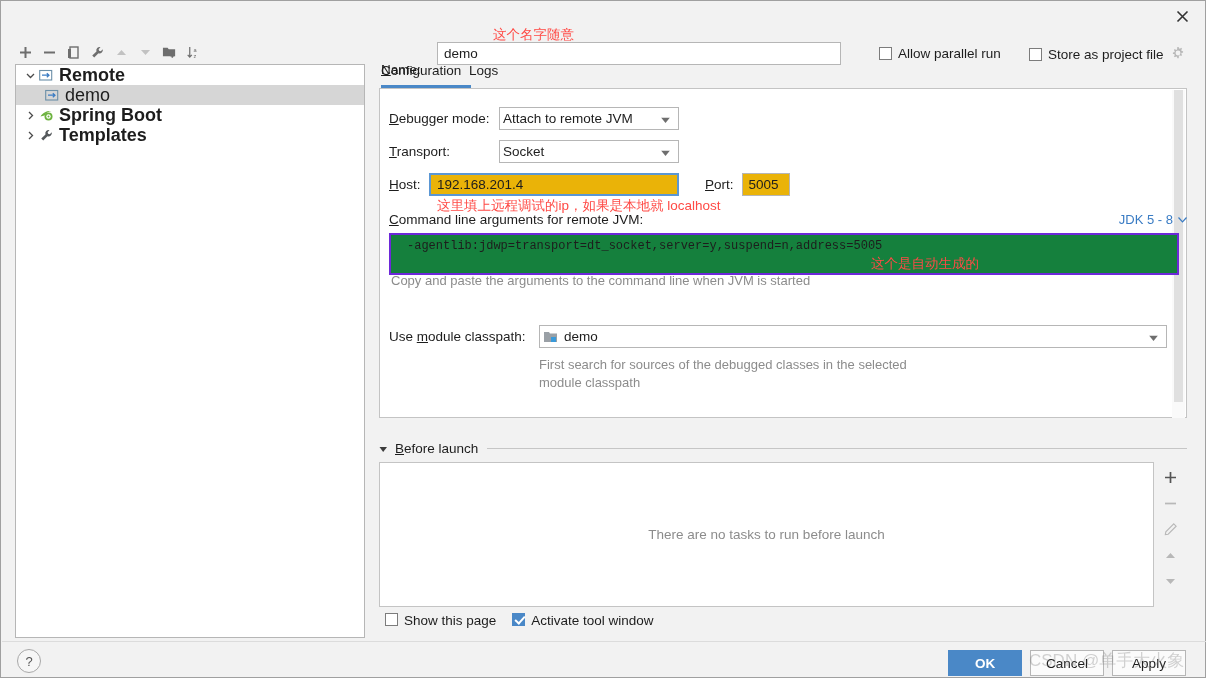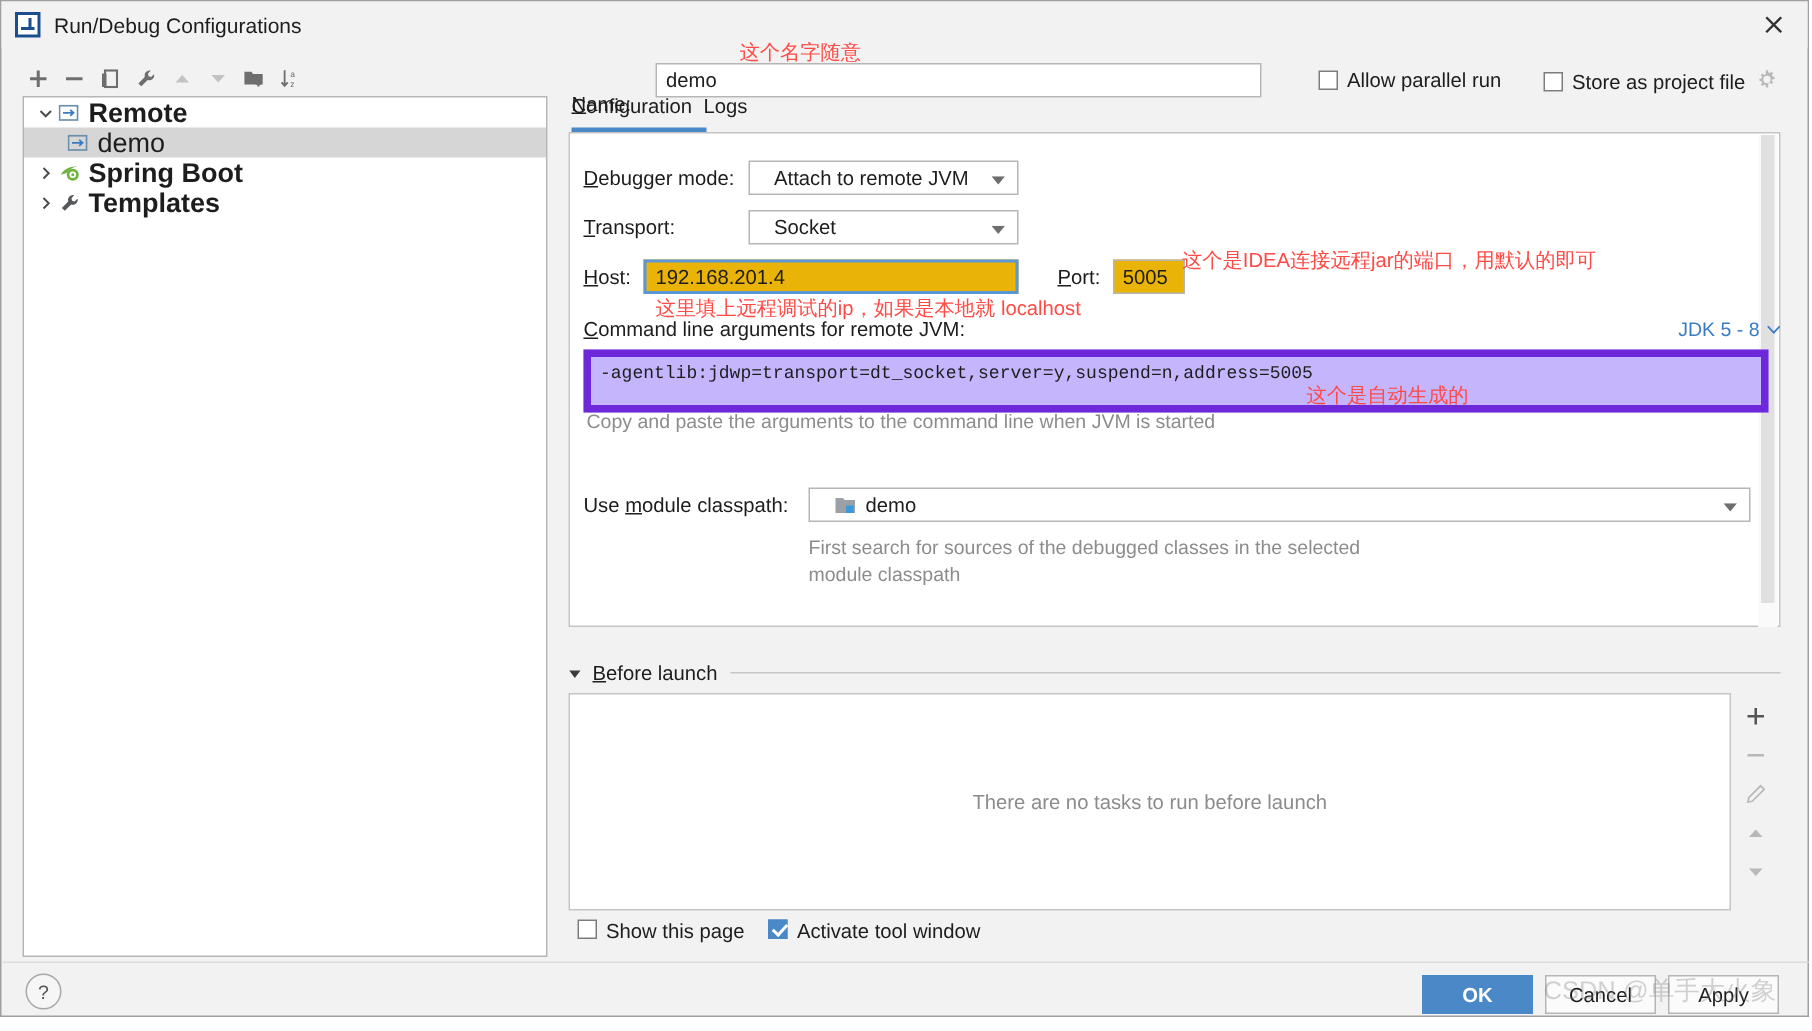--- a/index.html
+++ b/index.html
@@ -204,21 +204,21 @@
   }
 
   .frow { position: absolute; display: flex; align-items: center; }
   .combo {
     border: 1px solid #b6b6b6;
     background: #fff;
     height: 23px;
     box-sizing: border-box;
     display: flex; align-items: center;
     font-size: 13.5px;
-    padding-left: 16px;
+    padding-left: 3px;
     position: relative;
     cursor: pointer;
     color: #1d1d1d;
   }
   .combo .arrow {
     position: absolute;
     right: 8px; top: 50%;
     transform: translateY(-50%);
   }
   .txtfield {
@@ -232,26 +232,26 @@
     color: #1d1d1d;
     outline: none;
   }
   .txtfield.focused {
     border: 2px solid #5b97d4;
   }
   .args-box {
     position: absolute;
     left: 388px; top: 232px;
     width: 790px; height: 42px;
-    background: #c4b5fd;
-    border: 5px solid #6d28d9;
+    background: #15803d;
+    border: 2px solid #6d28d9;
     box-sizing: border-box;
     font-family: "Liberation Mono", monospace;
     font-size: 12px;
-    padding: 4px 6px;
+    padding: 4px 16px;
     color: #1d1d1d;
     white-space: nowrap;
     overflow: hidden;
   }
   .hint {
     color: #8c8c8c;
     font-size: 13px;
   }
   .jdk-link {
     position: absolute;
@@ -376,24 +376,20 @@
     color: rgba(120,120,120,0.33);
     white-space: nowrap;
     pointer-events: none;
   }
 </style>
 </head>
 <body>
 
 <div class="window">
 
-  <div class="titlebar">
-    <span class="app-icon"></span>
-    <span class="title-text">Run/Debug Configurations</span>
-  </div>
   <div class="win-close">
     <svg width="13" height="13" viewBox="0 0 13 13">
         <path d="M1.5 1.5 L11.5 11.5 M11.5 1.5 L1.5 11.5" stroke="#333" stroke-width="1.6"></path>
       </svg>
   </div>
 
   <div class="left-toolbar">
     <div class="tb-btn">
       <svg width="15" height="15" viewBox="0 0 15 15">
           <path d="M7.5 2 V13 M2 7.5 H13" stroke="#6e6e6e" stroke-width="2"></path>
@@ -650,18 +646,17 @@
 
   <div class="footer-sep"></div>
 
   <button class="btn primary" style="left:947px; top:649px; width:74px;">OK</button>
   <button class="btn" style="left:1029px; top:649px; width:74px;">Cancel</button>
   <button class="btn" style="left:1111px; top:649px; width:74px;">Apply</button>
 
   <div class="help-btn">?</div>
 
   <div class="ann" style="left:492px; top:25px;">这个名字随意</div>
-  <div class="ann" style="left:787px; top:164px;">这个是IDEA连接远程jar的端口，用默认的即可</div>
   <div class="ann" style="left:436px; top:196px;">这里填上远程调试的ip，如果是本地就 localhost</div>
   <div class="ann" style="left:870px; top:254px;">这个是自动生成的</div>
 
   <div class="watermark">CSDN @单手大火象</div>
 </div>
 
 </body></html>

